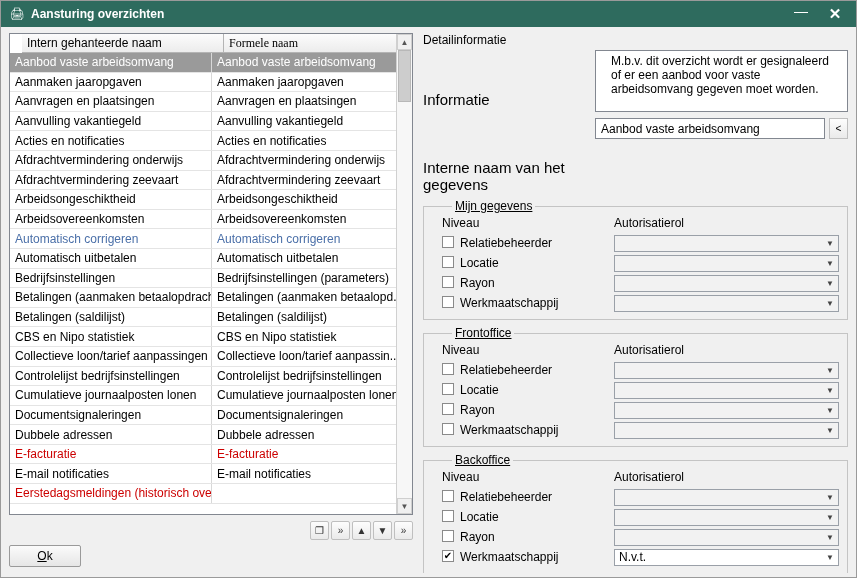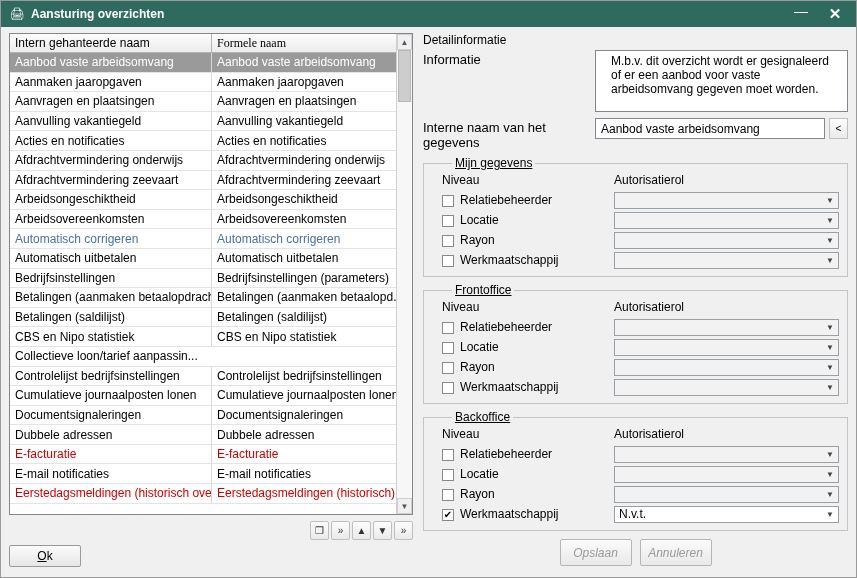--- a/index.html
+++ b/index.html
@@ -77,20 +77,21 @@
     display: flex;
     flex-direction: column;
     min-height: 0;
     position: relative;
   }
   .grid-head {
     display: flex;
     height: 19px;
     flex: none;
     background: #000000;
+    margin-left: 12px;
   }
   .grid-head .gh {
     border-right: 1px solid #b4b4b4;
     border-bottom: 1px solid #b4b4b4;
     padding: 2px 5px;
     font-size: 12px;
     color: #000;
     background: linear-gradient(to bottom,#fcfcfc,#ececec);
     overflow: hidden;
     white-space: nowrap;
@@ -164,23 +165,24 @@
     background: linear-gradient(to bottom,#fdfdfd,#eaeaea);
     display: flex; align-items: center; justify-content: center;
     font-size: 10px; color: #333;
     border-radius: 2px;
   }
 
   
   .detail-row { display: flex; margin-bottom: 6px; }
   .detail-label {
     width: 172px;
-    font-size: 13px;
+    font-size: 15px;
     padding-top: 2px;
     flex: none;
+    margin-top: 39px;
   }
   .info-box {
     flex: 1;
     height: 62px;
     border: 1px solid #828790;
     background: #ffffff;
     padding: 3px 15px;
     font-size: 12px;
     line-height: 14px;
     overflow: hidden;
@@ -222,21 +224,21 @@
     padding: 1px 0 3px 10px;
   }
   .grp-head .h-niveau { width: 172px; }
   .grp-head .h-auth { flex: 1; }
   .grp-row {
     display: flex;
     align-items: center;
     height: 20px;
     padding-left: 10px;
   }
-  .chkwrap { width: 172px; display: flex; align-items: flex-end; gap: 6px; }
+  .chkwrap { width: 172px; display: flex; align-items: flex-start; gap: 6px; }
   .chk {
     width: 12px; height: 12px;
     border: 1px solid #8a8a8a;
     background: #ffffff;
     display: flex; align-items: center; justify-content: center;
     font-size: 10px; color: #000; line-height: 1;
     flex: none;
   }
   .chklabel { font-size: 12px; white-space: nowrap; overflow: hidden; }
   .combo {
@@ -372,20 +374,21 @@
             </div>
             <div class="row sep">
               <div class="cell c1" style="color: rgb(0, 0, 0);">Betalingen (saldilijst)</div>
               <div class="cell c2" style="color: rgb(0, 0, 0);">Betalingen (saldilijst)</div>
             </div>
             <div class="row sep">
               <div class="cell c1" style="color: rgb(0, 0, 0);">CBS en Nipo statistiek</div>
               <div class="cell c2" style="color: rgb(0, 0, 0);">CBS en Nipo statistiek</div>
             </div>
             <div class="row sep">
+              <div class="cell c1" style="color: rgb(0, 0, 0);">Collectieve loon/tarief aanpassingen</div>
               <div class="cell c2" style="color: rgb(0, 0, 0);">Collectieve loon/tarief aanpassin...</div>
             </div>
             <div class="row sep">
               <div class="cell c1" style="color: rgb(0, 0, 0);">Controlelijst bedrijfsinstellingen</div>
               <div class="cell c2" style="color: rgb(0, 0, 0);">Controlelijst bedrijfsinstellingen</div>
             </div>
             <div class="row sep">
               <div class="cell c1" style="color: rgb(0, 0, 0);">Cumulatieve journaalposten lonen</div>
               <div class="cell c2" style="color: rgb(0, 0, 0);">Cumulatieve journaalposten lonen</div>
             </div>
@@ -400,21 +403,20 @@
             <div class="row sep">
               <div class="cell c1" style="color: rgb(204, 0, 0);">E-facturatie</div>
               <div class="cell c2" style="color: rgb(204, 0, 0);">E-facturatie</div>
             </div>
             <div class="row sep">
               <div class="cell c1" style="color: rgb(0, 0, 0);">E-mail notificaties</div>
               <div class="cell c2" style="color: rgb(0, 0, 0);">E-mail notificaties</div>
             </div>
             <div class="row sep">
               <div class="cell c1" style="color: rgb(204, 0, 0);">Eerstedagsmeldingen (historisch ove...</div>
-              <div class="cell c2" style="color: rgb(204, 0, 0);">Eerstedagsmeldingen (historisch)</div>
             </div>
           </div>
         <div class="vscroll">
           <div class="sb-btn">▲</div>
           <div class="sb-track">
             <div class="sb-thumb"></div>
           </div>
           <div class="sb-btn">▼</div>
         </div>
       </div>

